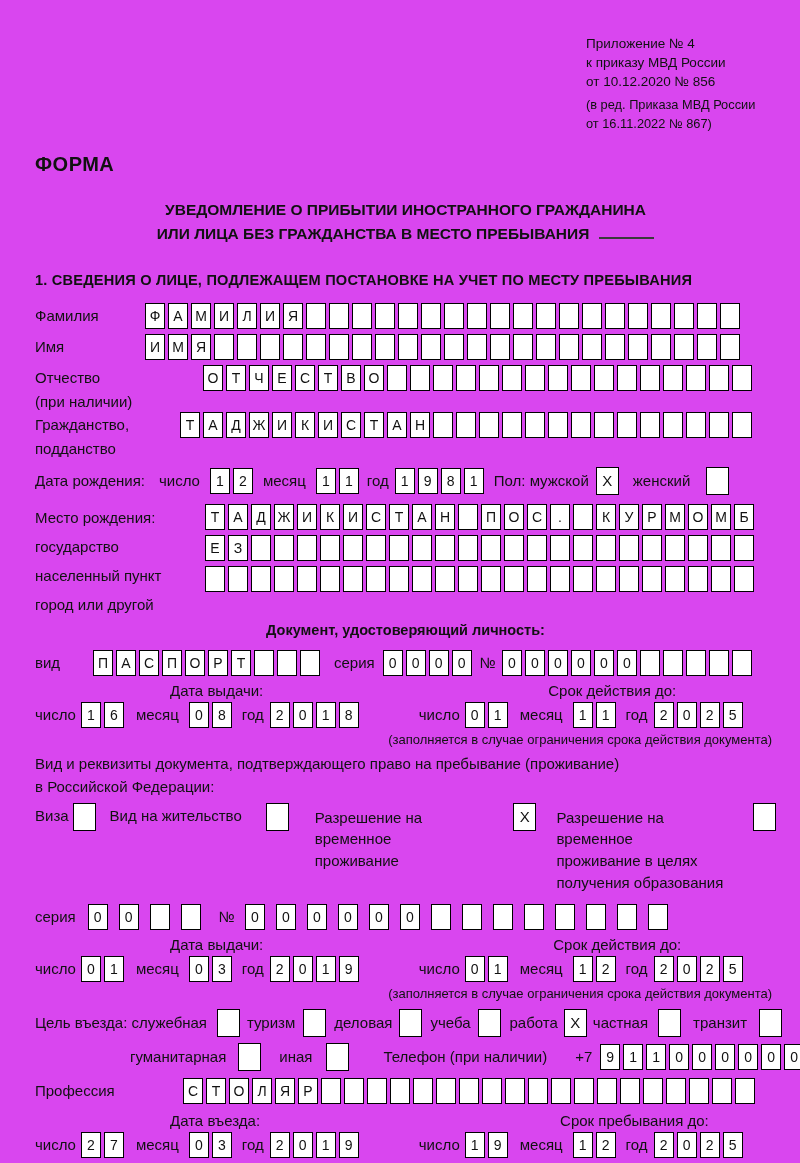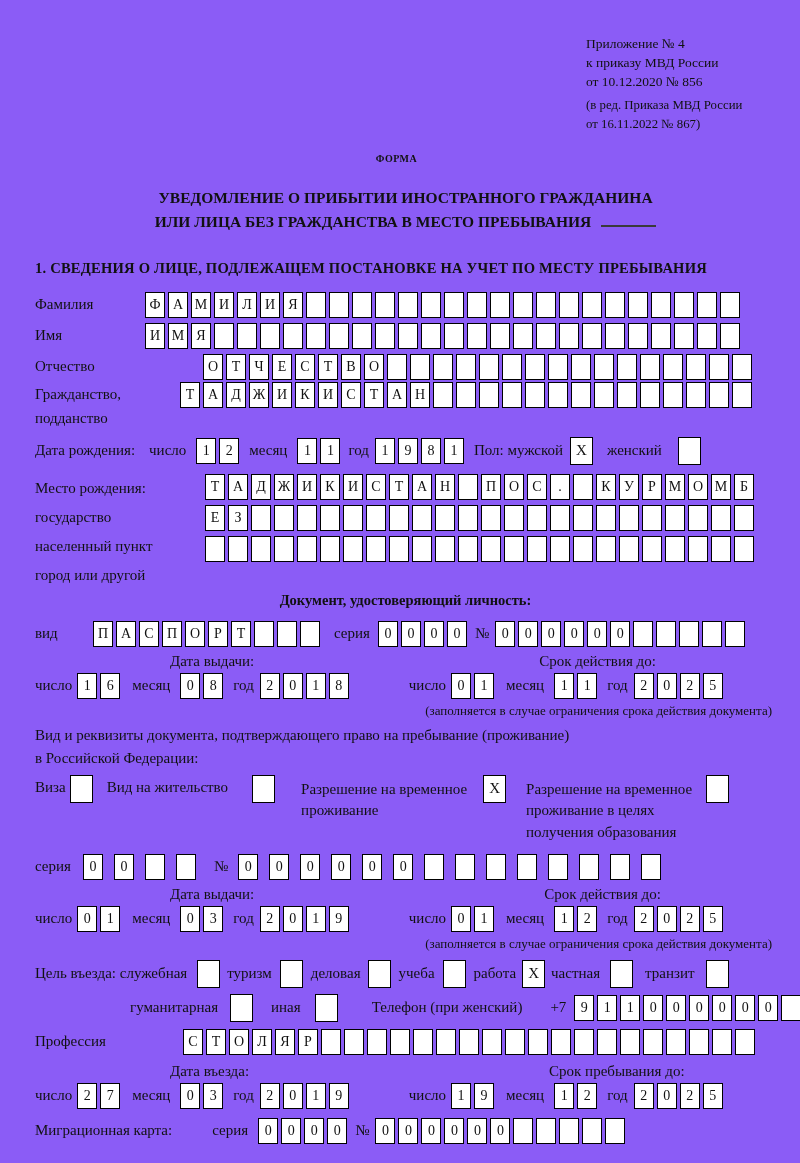--- a/index.html
+++ b/index.html
@@ -1,29 +1,29 @@
 <!DOCTYPE html>
 <html><head>
 <meta charset="utf-8">
 <style>
   html,body{margin:0;padding:0;background:#fff;}
   .page{
     position:relative;
     width:800px;height:1163px;
     box-sizing:border-box;
     padding:34px 24px 0 35px;
-    background:#8b5cf6;
+    background:#d946ef;
     color:#111;
-    font-family:Liberation Serif, serif;
+    font-family:Liberation Sans, sans-serif;
     font-size:15px;
     overflow:hidden;
   }
   .appendix{margin-left:auto;width:190px;font-size:13.5px;line-height:1.42;}
   .appendix .ed{margin-top:5px;font-size:12.8px;}
-  .forma{text-align:center;font-weight:bold;letter-spacing:.5px;margin:20px 18px 0 0;font-size:10px;}
+  .forma{text-align:left;font-weight:bold;letter-spacing:.5px;margin:20px 18px 0 0;font-size:20px;}
   .title{margin-top:22px;text-align:center;font-weight:bold;font-size:15.5px;line-height:1.55;}
   .blank-line{display:inline-block;width:55px;border-bottom:2px solid #3a3a3a;height:12px;margin-left:10px;}
   .section-heading{margin-top:26px;font-weight:bold;font-size:14.6px;letter-spacing:.2px;}
   .row{display:flex;align-items:center;}
   .boxrow{display:flex;gap:3px;flex:none;}
   .cell{
     flex:none;display:flex;align-items:center;justify-content:center;
     width:18px;height:24px;border:1.5px solid #000;
     font-size:14px;line-height:1;background:#fff;
   }
@@ -150,20 +150,21 @@
         <span class="cell"></span>
         <span class="cell"></span>
         <span class="cell"></span>
         <span class="cell"></span>
         <span class="cell"></span>
         <span class="cell"></span>
         <span class="cell"></span>
         <span class="cell"></span>
       </span>
   </div>
+  <div style="margin-top:2px">(при наличии)</div>
 
   <div class="row" style="margin-top:2px">
     <span class="lbl" style="width:145px">Гражданство,</span>
     <span class="boxrow">
         <span class="cell">Т</span>
         <span class="cell">А</span>
         <span class="cell">Д</span>
         <span class="cell">Ж</span>
         <span class="cell">И</span>
         <span class="cell">К</span>
@@ -487,21 +488,21 @@
     <span class="checkbox" style="margin-left:10px"></span>
     <span class="lbl" style="margin-left:12px">транзит</span>
     <span class="checkbox" style="margin-left:12px"></span>
   </div>
 
   <div class="row" style="margin-top:6px">
     <span class="lbl" style="margin-left:95px">гуманитарная</span>
     <span class="checkbox" style="margin-left:12px"></span>
     <span class="lbl" style="margin-left:18px">иная</span>
     <span class="checkbox" style="margin-left:14px"></span>
-    <span class="lbl" style="margin-left:34px">Телефон (при женский)</span>
+    <span class="lbl" style="margin-left:34px">Телефон (при наличии)</span>
     <span class="lbl" style="margin-left:28px">+7</span>
     <span class="boxrow" style="margin-left:8px">
         <span class="cell">9</span>
         <span class="cell">1</span>
         <span class="cell">1</span>
         <span class="cell">0</span>
         <span class="cell">0</span>
         <span class="cell">0</span>
         <span class="cell">0</span>
         <span class="cell">0</span>

